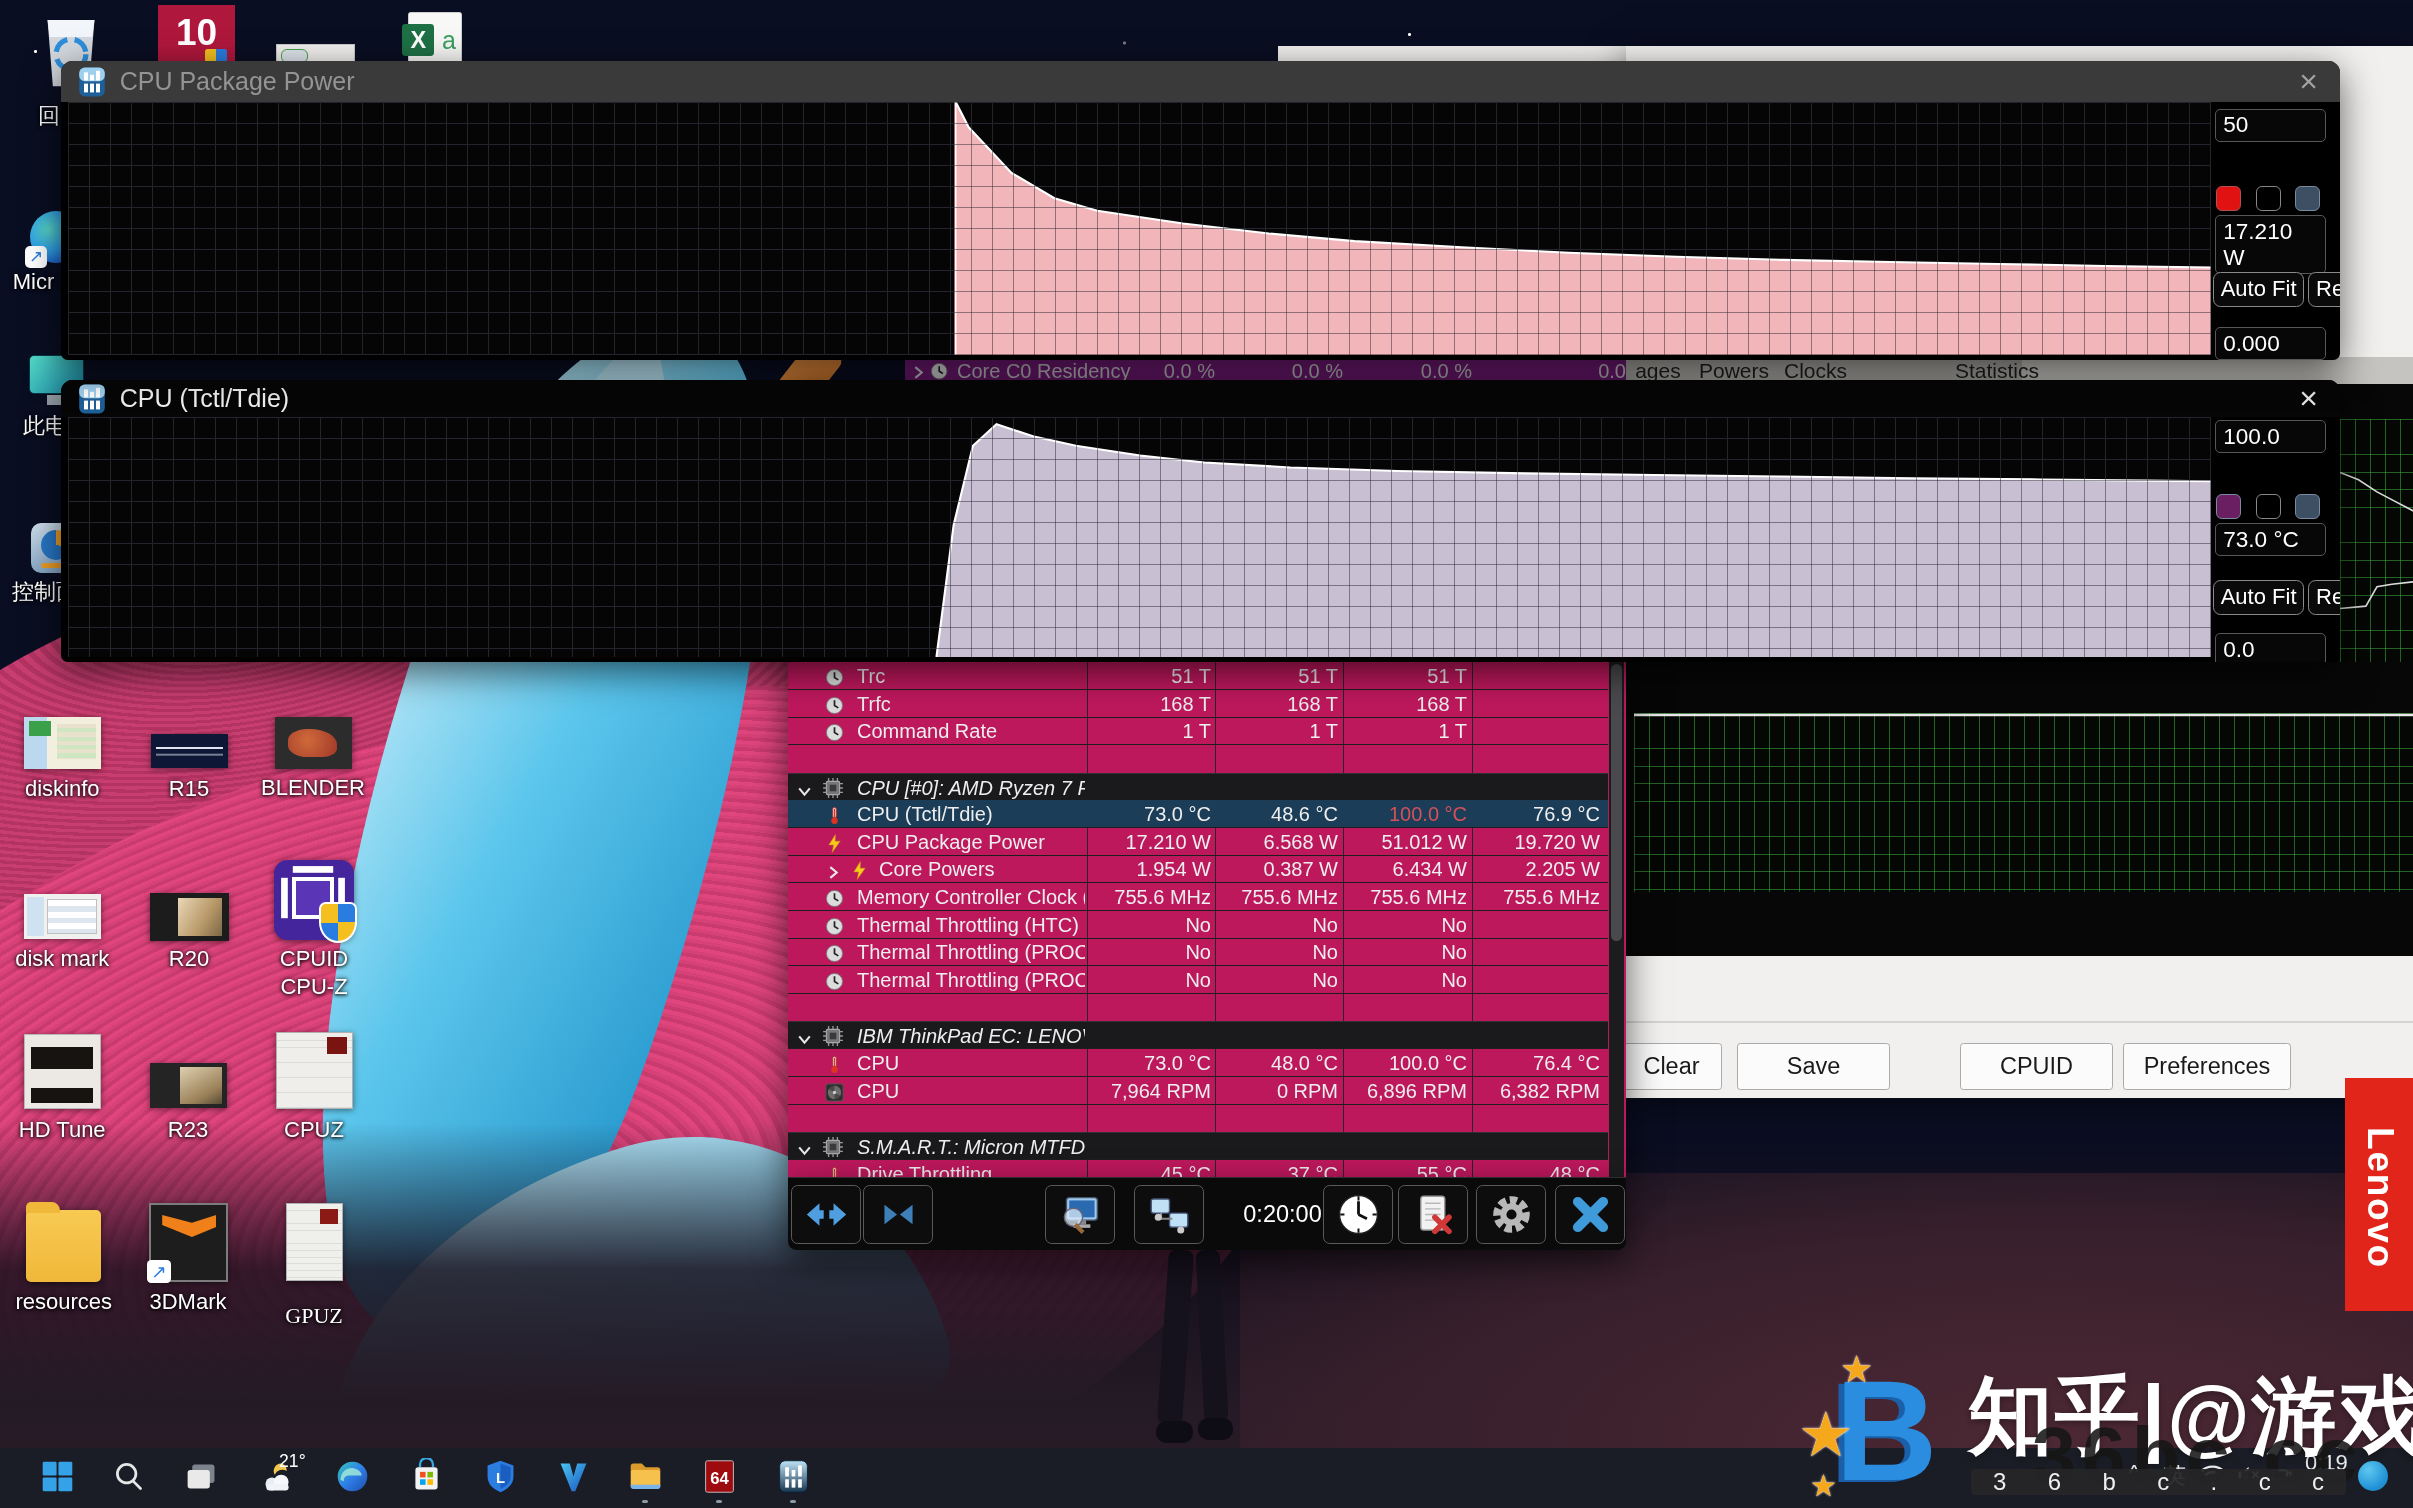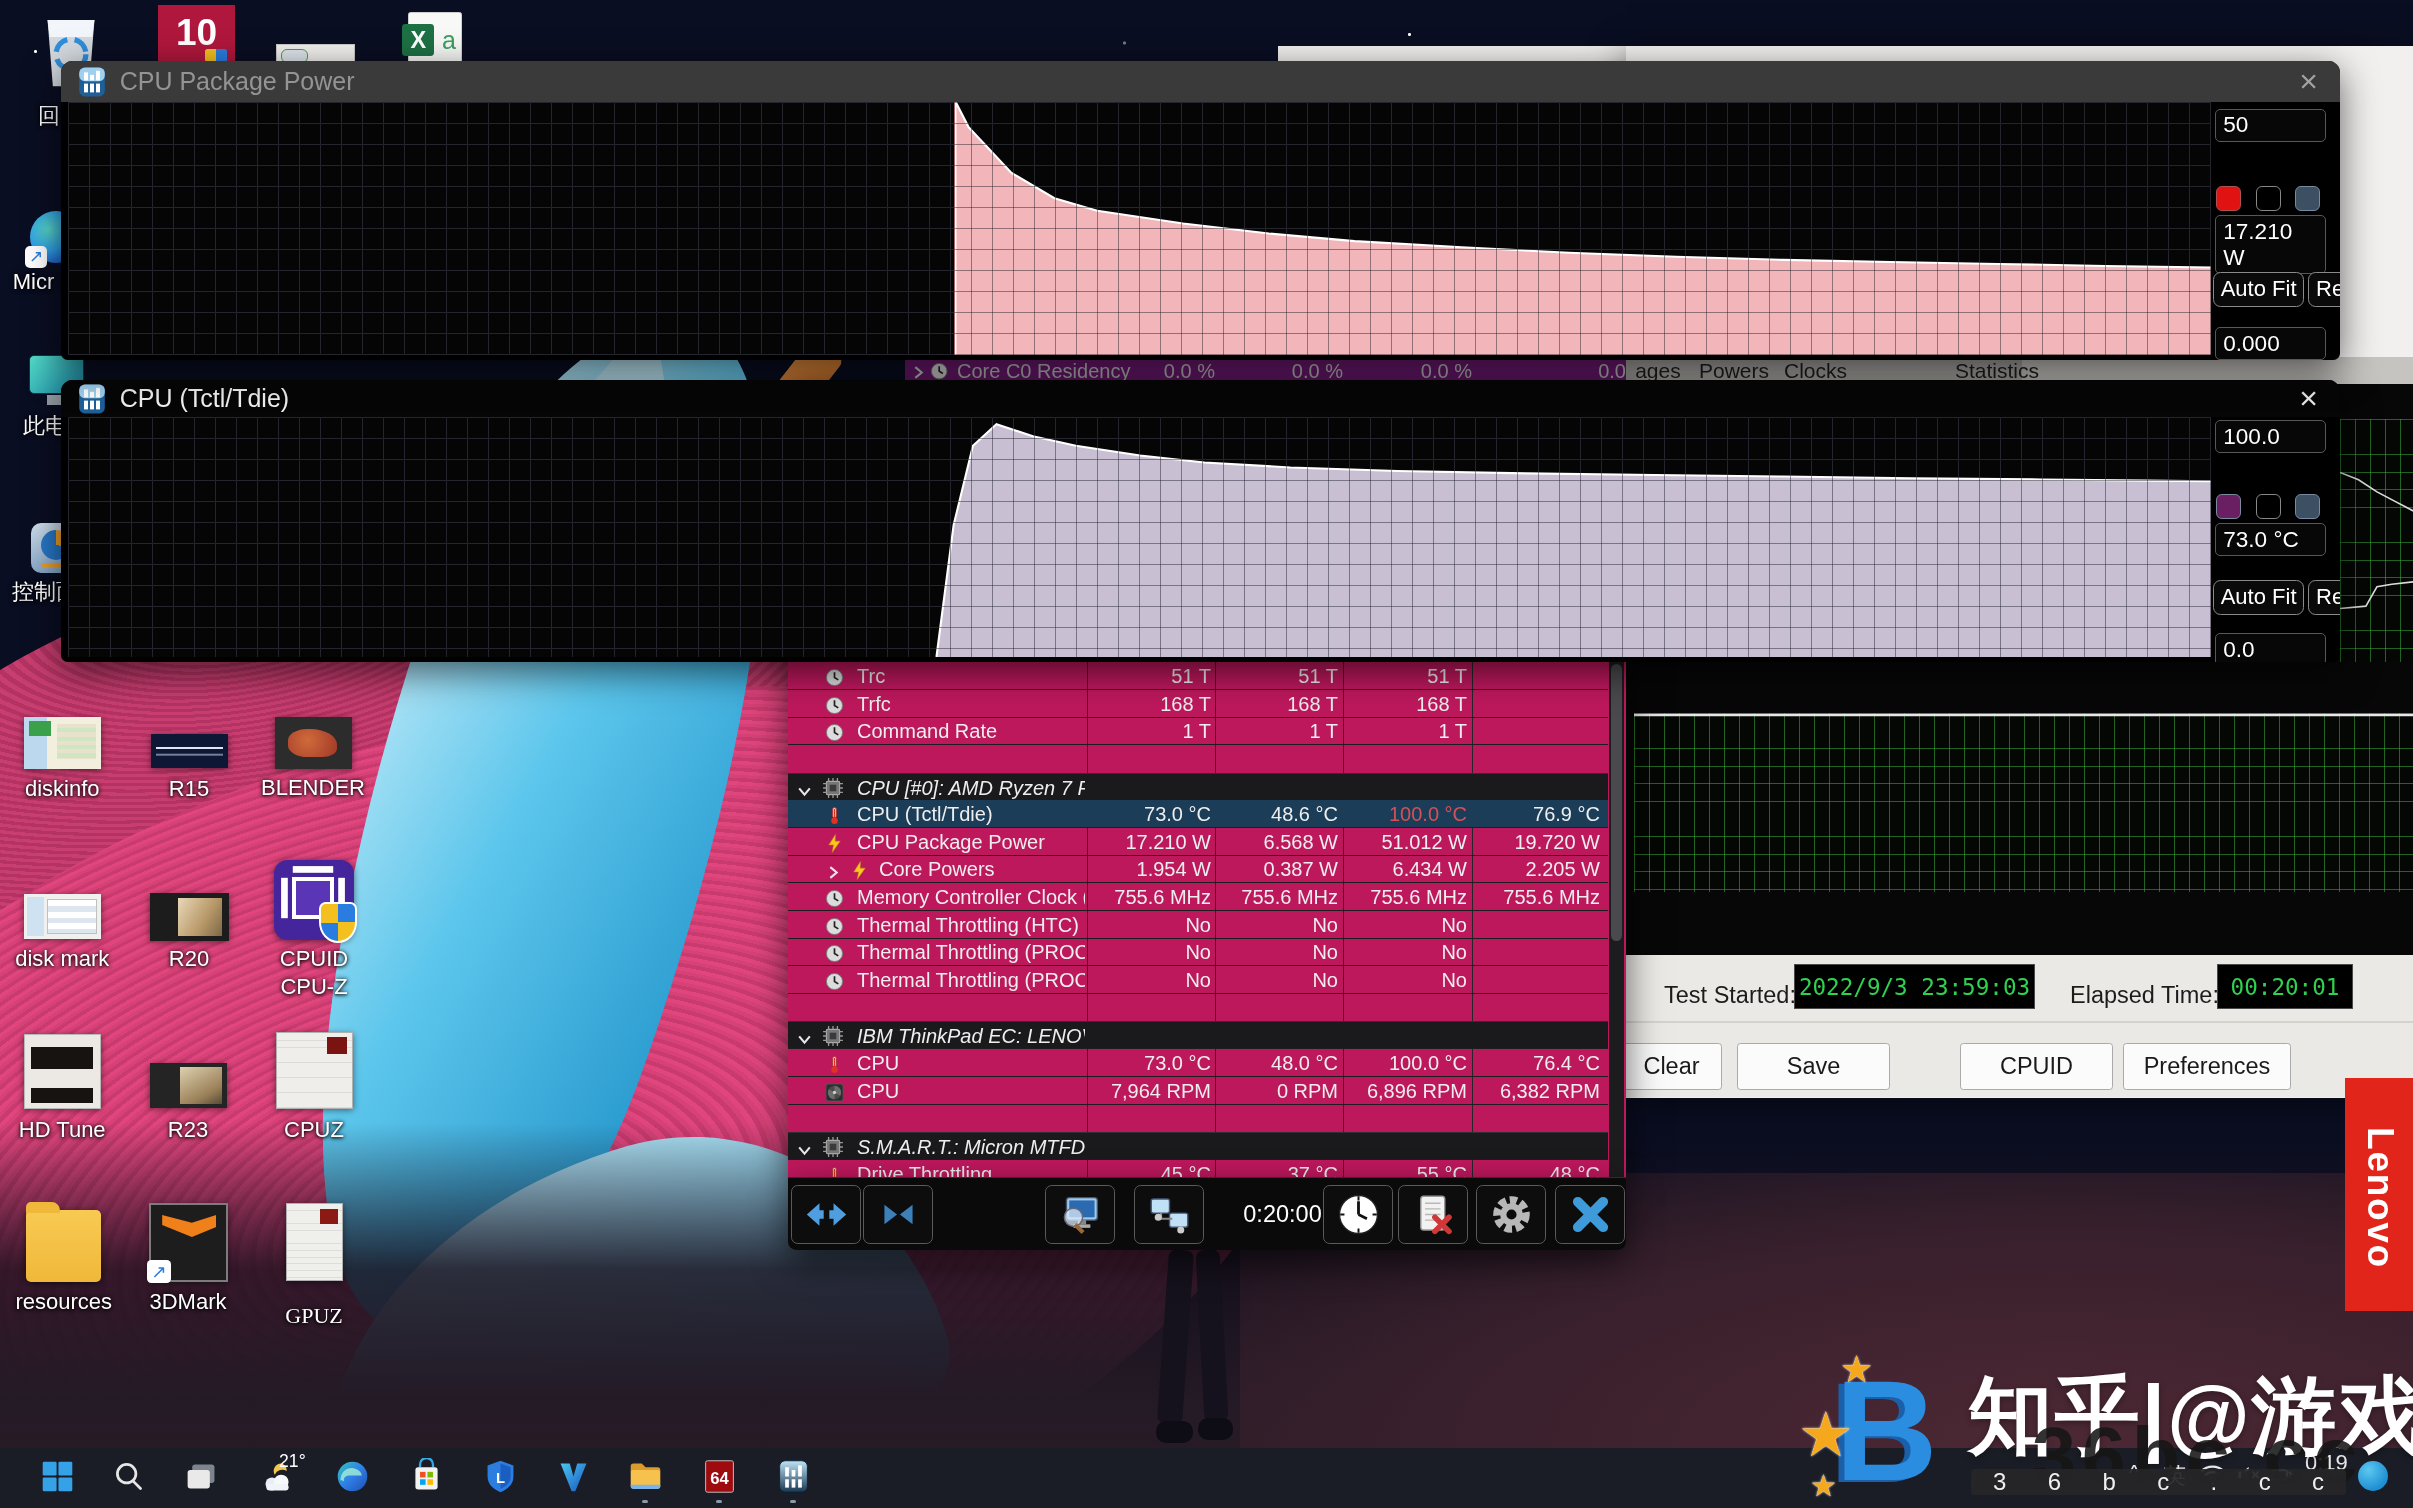--- a/index.html
+++ b/index.html
@@ -368,26 +368,20 @@
             <path d="M0,2.5 L930,2.5" stroke="#e8e8e8" stroke-width="3" fill="none"></path>
           </svg>
         </div>
       <div class="bstrip">
           <svg id="svg-strip" viewBox="0 0 88 290" preserveAspectRatio="none">
             <path d="M0.0,63.8 L22.0,72.5 L44.0,87.0 L66.0,98.6 L88.0,110.2" fill="none" stroke="#dddddd" stroke-width="2"></path>
             <path d="M0.0,226.2 L30.8,223.3 L44.0,200.1 L61.6,197.2 L88.0,194.3" fill="none" stroke="#dddddd" stroke-width="2"></path>
           </svg>
         </div>
     </div>
-    <div class="btest">
-      <div class="blabel" style="left:38px;top:17.6px;">Test Started:</div>
-      <div class="bbox" style="left:168px;top:9.2px;width:241px;height:45px;">2022/9/3 23:59:03</div>
-      <div class="blabel" style="left:444px;top:17.6px;">Elapsed Time:</div>
-      <div class="bbox" style="left:591px;top:9.2px;width:136px;height:45px;">00:20:01</div>
-    </div>
     <div class="bdiv"></div>
     <div class="bbtn" style="left:-5px;width:101px;">Clear</div>
     <div class="bbtn" style="left:111px;width:153px;">Save</div>
     <div class="bbtn" style="left:334px;width:153px;">CPUID</div>
     <div class="bbtn" style="left:497px;width:168px;">Preferences</div>
   </div>
 
   <div class="sensors">
     <div class="speek">
       <span class="sexp"><svg viewBox="0 0 16 16">

